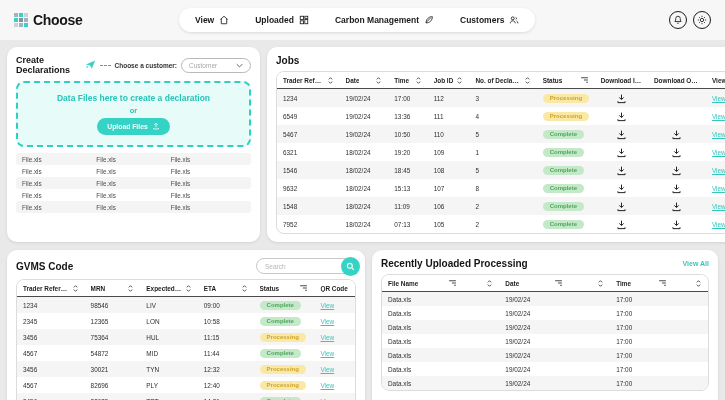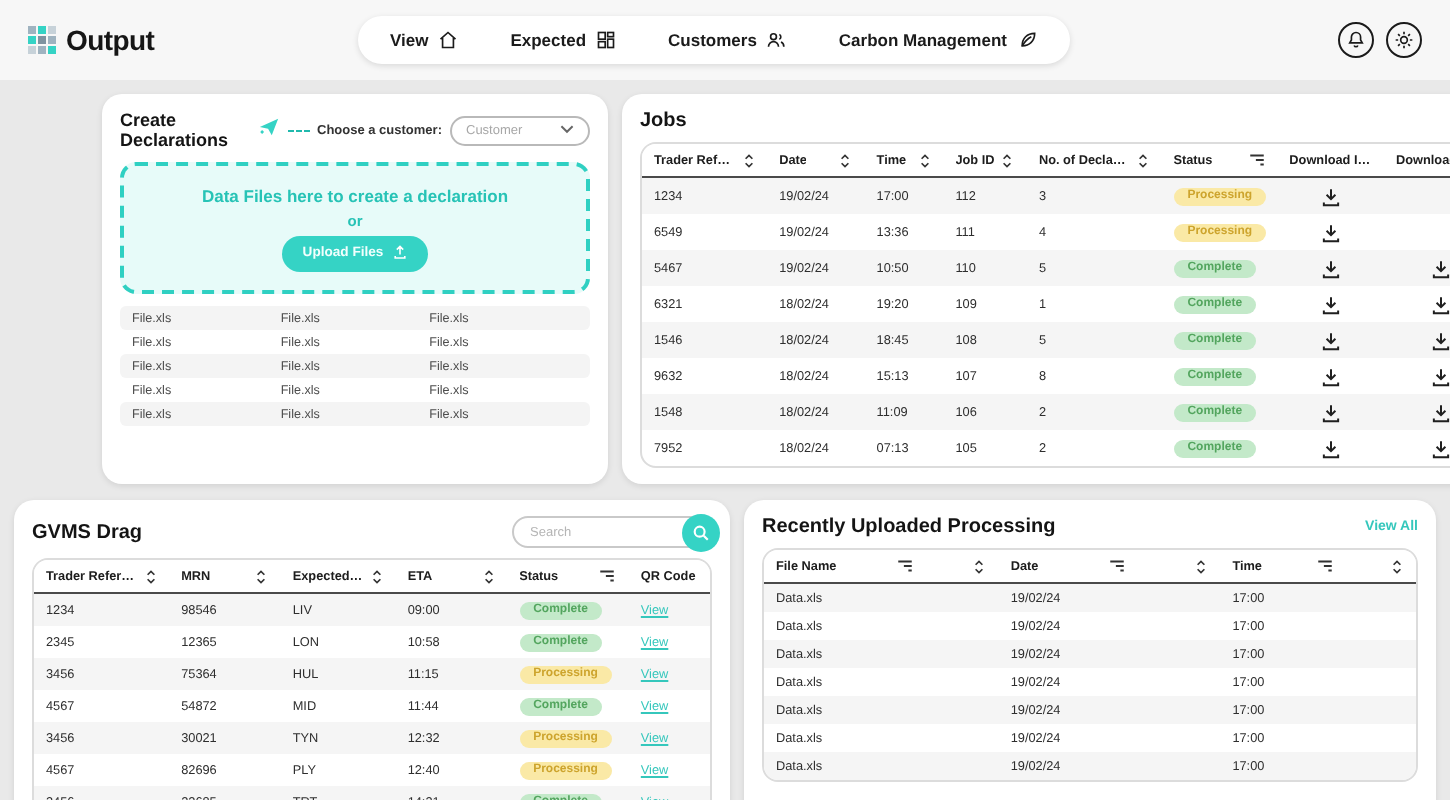--- a/index.html
+++ b/index.html
@@ -42,21 +42,21 @@
   .header-right{ margin-left:auto; display:flex; gap:6px; }
   .icon-btn{
     width:18px; height:18px; border-radius:50%;
     border:1.2px solid #1b1b1b; background:transparent;
     display:flex; align-items:center; justify-content:center; cursor:pointer;
   }
   .icon-btn svg{ width:10px; height:10px; }
 
   
   .content{ padding:7px 7px; }
-  .row1{ display:flex; gap:7px;margin-left:44px; }
+  .row1{ display:flex; gap:7px; }
   .row2{ display:flex; gap:7px; margin-top:8px; }
   .panel{
     background:#fff; border-radius:10px;
     box-shadow:0 1px 3px rgba(0,0,0,0.10);
     padding:8px 9px;
   }
   .panel-title{ font-size:10px; font-weight:800; color:#141414; }
 
   
   .create-panel{ width:253px; flex:0 0 253px; }
@@ -140,51 +140,51 @@
         <i style="background: rgb(159, 179, 192);"></i>
         <i style="background: rgb(53, 211, 197);"></i>
         <i style="background: rgb(199, 210, 217);"></i>
         <i style="background: rgb(53, 211, 197);"></i>
         <i style="background: rgb(126, 147, 160);"></i>
         <i style="background: rgb(159, 179, 192);"></i>
         <i style="background: rgb(199, 210, 217);"></i>
         <i style="background: rgb(159, 179, 192);"></i>
         <i style="background: rgb(53, 211, 197);"></i>
       </span>
-    <span class="brand-name">Output</span>
+    <span class="brand-name">Choose</span>
   </div>
   <div class="nav-pill" id="nav">
       <div class="nav-item">
         <span>View</span>
         <span style="line-height: 0;"><svg viewBox="0 0 24 24" fill="none" stroke="currentColor" stroke-width="2">
             <path d="M3 11L12 3l9 8M5.5 9.5V21h13V9.5"></path>
           </svg></span>
       </div>
       <div class="nav-item">
-        <span>Expected</span>
+        <span>Uploaded</span>
         <span style="line-height: 0;"><svg viewBox="0 0 24 24" fill="none" stroke="currentColor" stroke-width="2">
             <rect x="3" y="3" width="8" height="8"></rect>
             <rect x="14" y="3" width="7" height="5"></rect>
             <rect x="3" y="14" width="8" height="7"></rect>
             <rect x="14" y="11" width="7" height="10"></rect>
           </svg></span>
       </div>
       <div class="nav-item">
+        <span>Carbon Management</span>
+        <span style="line-height: 0;"><svg viewBox="0 0 24 24" fill="none" stroke="currentColor" stroke-width="2">
+            <path d="M5 19C5 10 11 4 20 4c0 9-6 15-15 15z"></path>
+            <path d="M5 19c3-5 7-9 11-11"></path>
+          </svg></span>
+      </div>
+      <div class="nav-item">
         <span>Customers</span>
         <span style="line-height: 0;"><svg viewBox="0 0 24 24" fill="none" stroke="currentColor" stroke-width="2">
             <circle cx="9" cy="8" r="3.5"></circle>
             <path d="M3 20c0-3.3 2.7-6 6-6s6 2.7 6 6"></path>
             <path d="M16 5.5a3 3 0 0 1 0 5.5M18 14.5c2 .8 3.4 2.8 3.4 5.5"></path>
-          </svg></span>
-      </div>
-      <div class="nav-item">
-        <span>Carbon Management</span>
-        <span style="line-height: 0;"><svg viewBox="0 0 24 24" fill="none" stroke="currentColor" stroke-width="2">
-            <path d="M5 19C5 10 11 4 20 4c0 9-6 15-15 15z"></path>
-            <path d="M5 19c3-5 7-9 11-11"></path>
           </svg></span>
       </div>
     </div>
   <div class="header-right">
     <button class="icon-btn">
       <span>
         <svg viewBox="0 0 24 24" fill="none" stroke="#1b1b1b" stroke-width="2">
             <path d="M12 3a5.5 5.5 0 0 1 5.5 5.5V12l2 3.5H4.5L6.5 12V8.5A5.5 5.5 0 0 1 12 3z"></path>
             <path d="M9.8 18.5a2.3 2.3 0 0 0 4.4 0"></path>
           </svg>
@@ -500,21 +500,21 @@
             </div>
           </div>
         </div>
     </div>
   </div>
 
   <div class="row2">
 
     <div class="panel gvms-panel">
       <div class="panel-head">
-        <span class="panel-title">GVMS Drag</span>
+        <span class="panel-title">GVMS Code</span>
         <div class="search-wrap">
           <input class="search-input" type="text" placeholder="Search" style="">
           <button class="search-btn">
             <span>
               <svg viewBox="0 0 20 20" fill="none" stroke="#fff" stroke-width="2.4">
                   <circle cx="8.5" cy="8.5" r="5.5"></circle>
                   <path d="M13 13l4.5 4.5"></path>
                 </svg>
             </span>
           </button>

